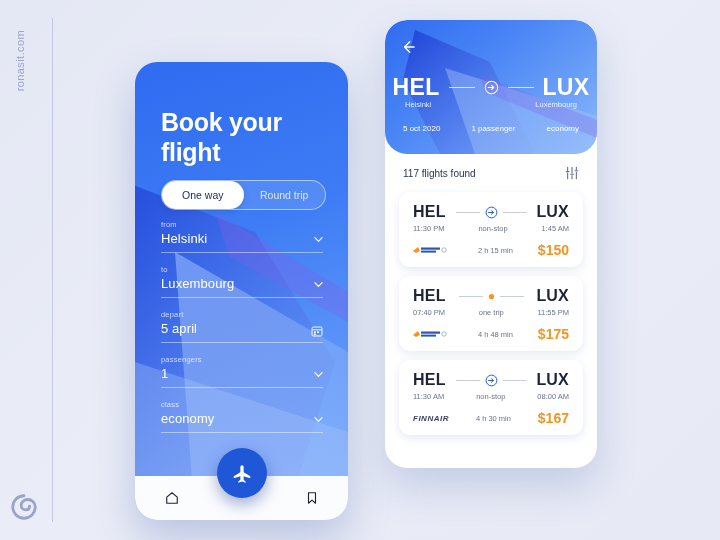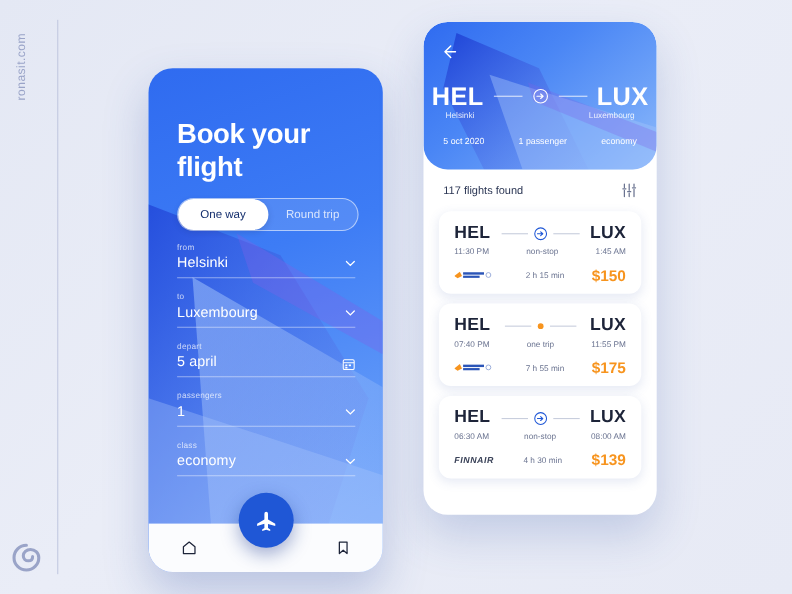--- a/index.html
+++ b/index.html
@@ -347,44 +347,44 @@
       </div>
       <div class="row3">
         <span class="airline">
           <svg width="40" height="10" viewBox="0 0 40 10">
             <path d="M0 6 L5 2 L7 6 L3 8 Z" fill="#f7941e"></path>
             <rect x="8" y="2.5" width="19" height="2.2" fill="#2b55b8"></rect>
             <rect x="8" y="5.6" width="15" height="2" fill="#2b55b8"></rect>
             <circle cx="31" cy="5" r="2.2" fill="none" stroke="#8fa4d6" stroke-width=".8"></circle>
           </svg>
         </span>
-        <span class="dur">7 h 55 min</span>
+        <span class="dur">4 h 48 min</span>
         <span class="price">$175</span>
       </div>
     </div>
 
     <div class="fcard">
       <div class="row1">
         <span class="code">HEL</span>
         <span class="mid">
           <span class="line"></span>
           <svg width="13" height="13" viewBox="0 0 16 16">
             <circle cx="8" cy="8" r="6.6" fill="none" stroke="#1f57d6" stroke-width="1.2"></circle>
             <path d="M4.4 8 H10 M8 5.8 L10.4 8 L8 10.2" fill="none" stroke="#1f57d6" stroke-width="1.2" stroke-linecap="round" stroke-linejoin="round"></path>
           </svg>
           <span class="line"></span>
         </span>
         <span class="code">LUX</span>
       </div>
       <div class="row2">
-        <span>06:30 AM</span>
+        <span>11:30 AM</span>
         <span>non-stop</span>
         <span>08:00 AM</span>
       </div>
       <div class="row3">
         <span class="airline" style="font-size:8px;font-weight:bold;color:#3a4258;letter-spacing:.5px;font-style:italic;">FINNAIR</span>
         <span class="dur">4 h 30 min</span>
-        <span class="price">$139</span>
+        <span class="price">$167</span>
       </div>
     </div>
 
   </div>
 </div>
 
 </body></html>

